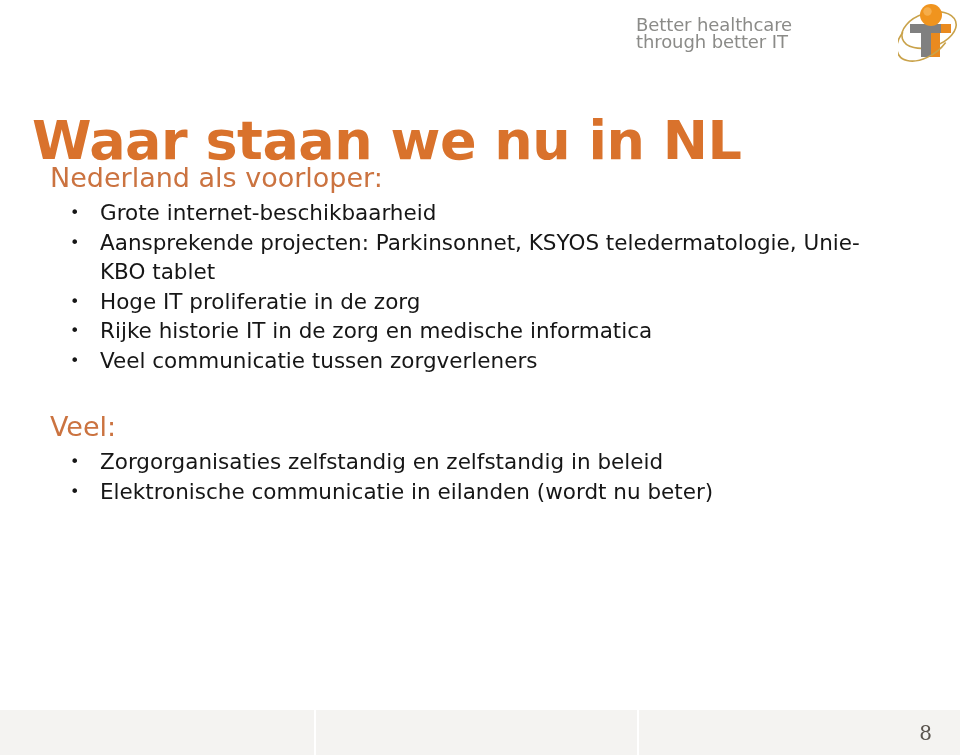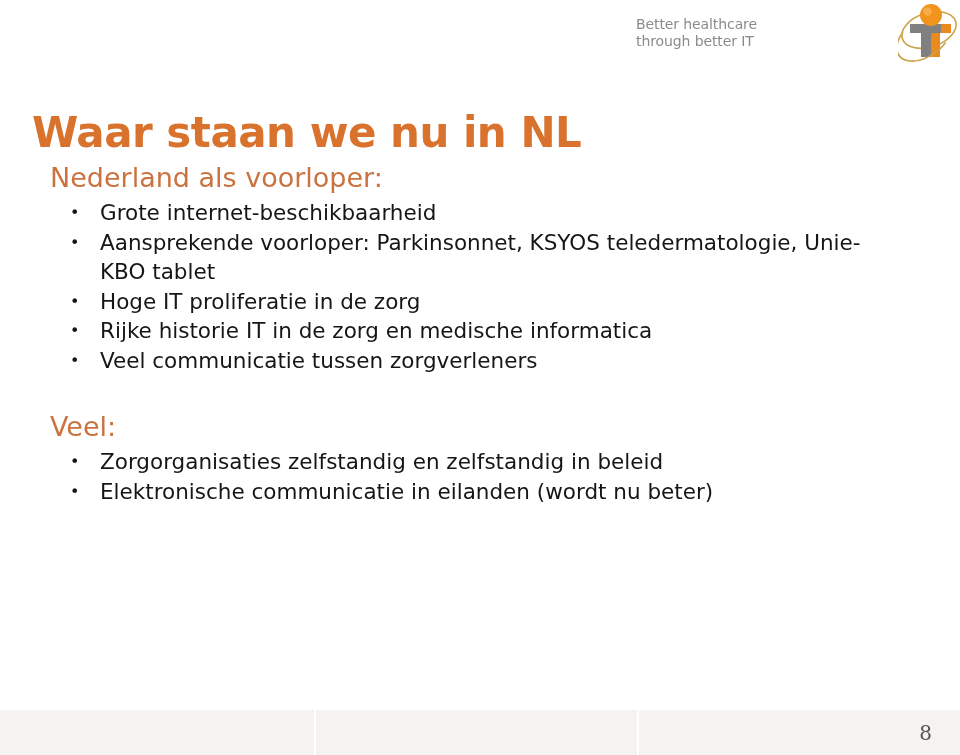--- a/index.html
+++ b/index.html
@@ -32,21 +32,21 @@
     display: flex;
     align-items: flex-start;
     justify-content: flex-end;
   }
   .brand-tagline {
     position: absolute;
     left: 36px;
     top: 16px;
     width: 160px;
     font-family: "DejaVu Sans", "Liberation Sans", sans-serif;
-    font-size: 14px;
+    font-size: 18px;
     line-height: 17px;
     color: #8b8b88;
     letter-spacing: -0.1px;
     white-space: pre-line;
   }
   .brand-mark {
     position: absolute;
     left: 185px;
     top: 2px;
     width: 175px;
@@ -68,21 +68,21 @@
     top: 0px;
     width: 62px;
     height: 60px;
   }
 
   
   .slide-title {
     position: absolute;
     left: 32px;
     top: 74px;
-    font-size: 42px;
+    font-size: 54px;
     line-height: 62px;
     color: #d9722c;
     letter-spacing: -0.5px;
     white-space: nowrap;
   }
 
   
   .body-area {
     position: absolute;
     left: 0;
@@ -193,21 +193,21 @@
   </div>
 
   <h1 class="slide-title">Waar staan we nu in NL</h1>
 
   <div class="body-area">
 
     <div class="group">
       <div class="group-heading">Nederland als voorloper:</div>
       <ul class="bullets">
         <li>Grote internet-beschikbaarheid</li>
-        <li>Aansprekende voorloper: Parkinsonnet, KSYOS teledermatologie, Unie-KBO tablet</li>
+        <li>Aansprekende projecten: Parkinsonnet, KSYOS teledermatologie, Unie-KBO tablet</li>
         <li>Hoge IT proliferatie in de zorg</li>
         <li>Rijke historie IT in de zorg en medische informatica</li>
         <li>Veel communicatie tussen zorgverleners</li>
       </ul>
     </div>
 
     <div class="group-gap"></div>
 
     <div class="group">
       <div class="group-heading">Veel:</div>

